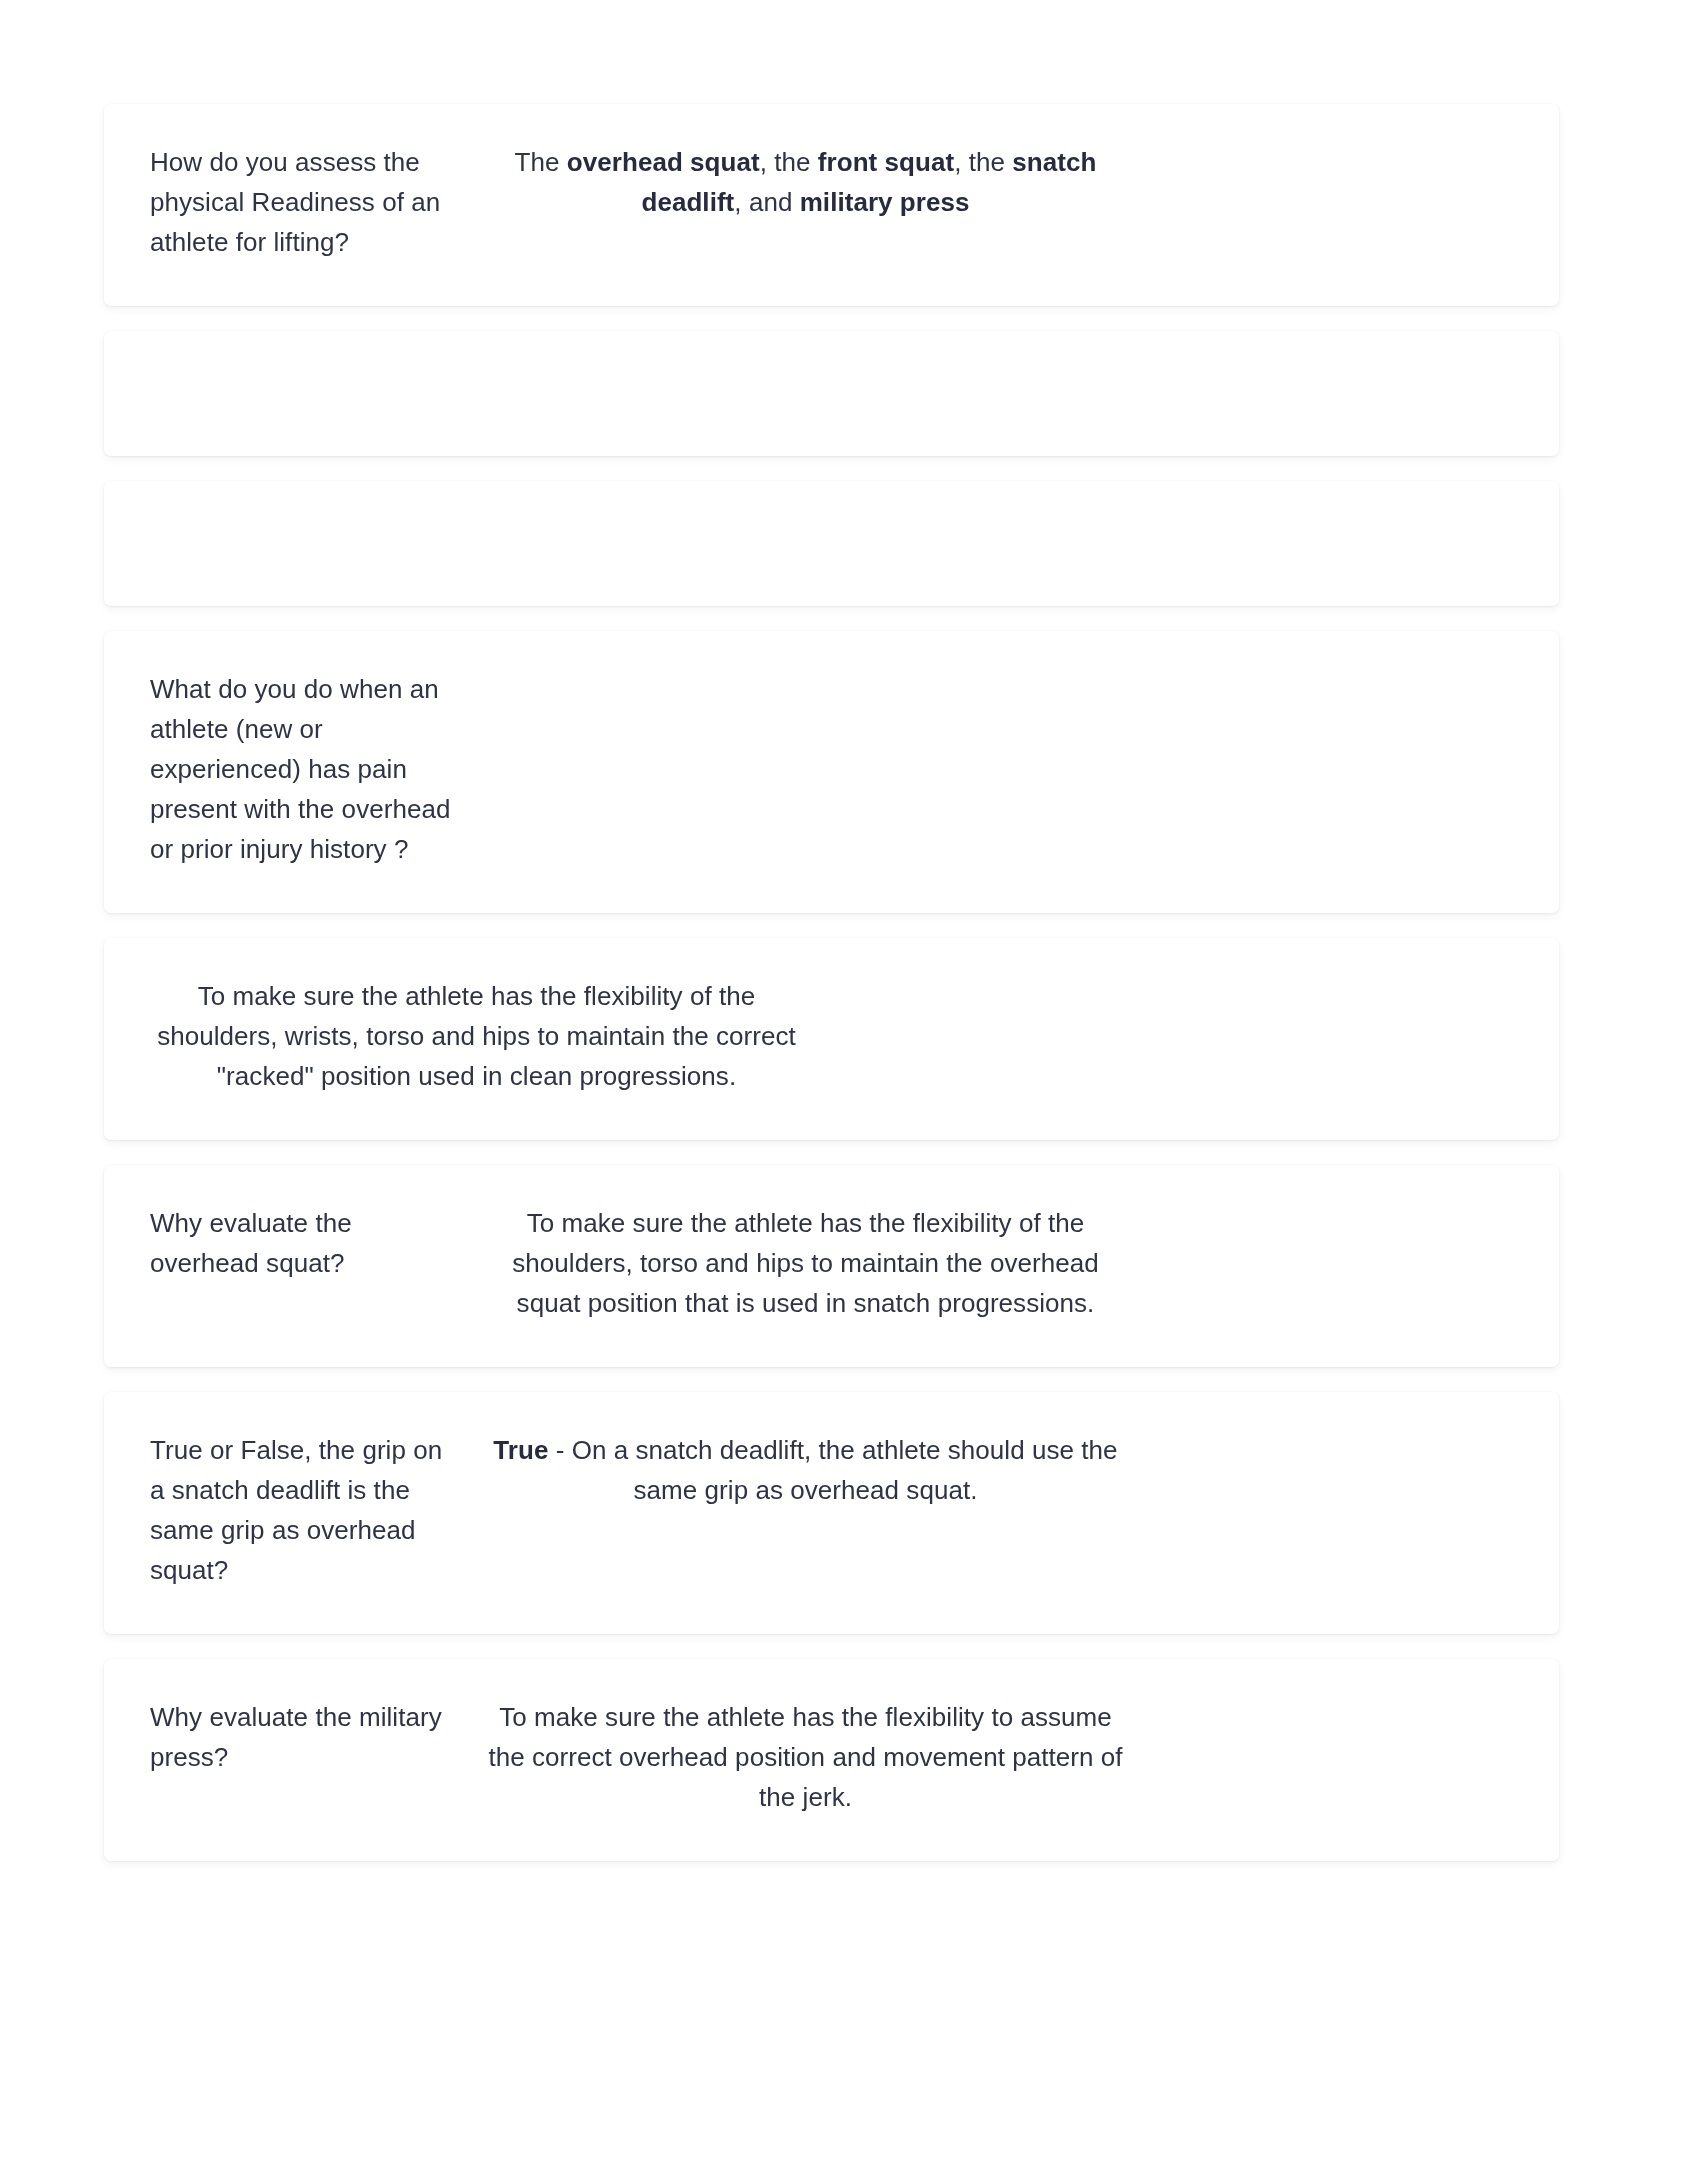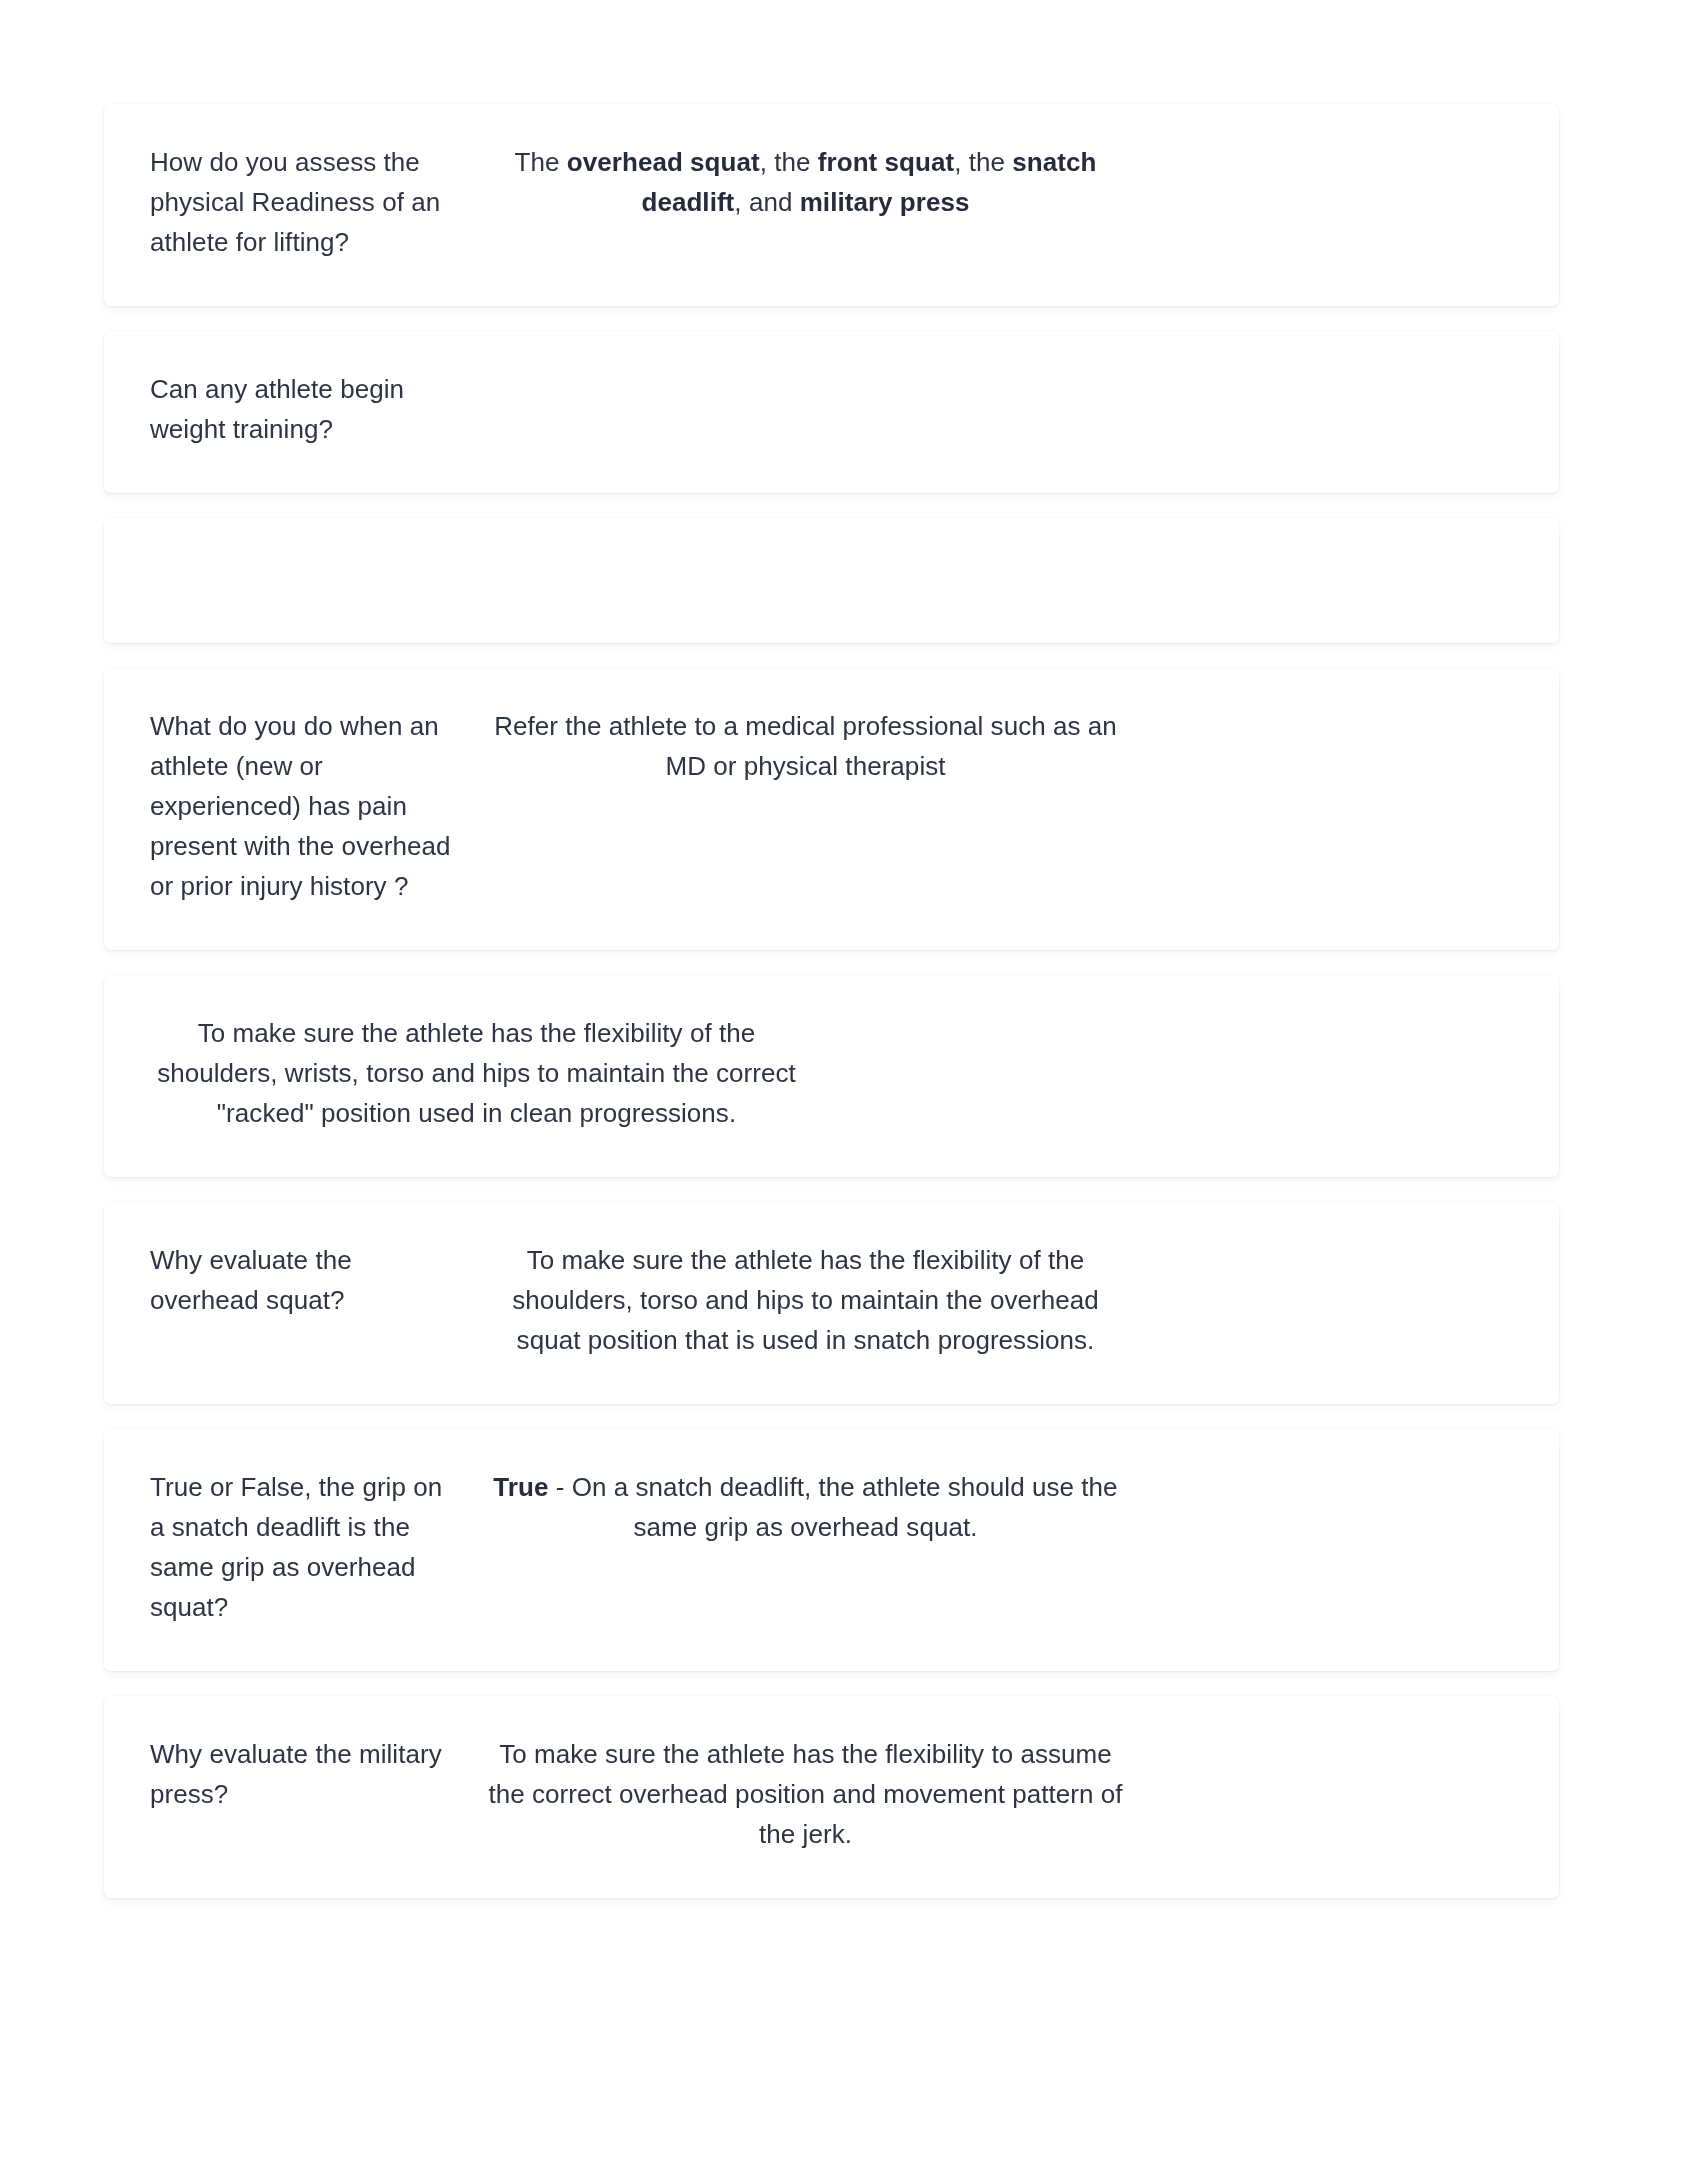--- a/index.html
+++ b/index.html
@@ -87,38 +87,32 @@
   <div class="card-list">
       <div class="card">
         <div class="card-term">
           <div class="q-text">How do you assess the physical Readiness of an athlete for lifting?</div>
         </div>
         <div class="card-definition">
           <div class="a-text"><span>The </span><b>overhead squat</b><span>, the </span><b>front squat</b><span>, the </span><b>snatch deadlift</b><span>, and </span><b>military press</b></div>
         </div>
       </div>
       <div class="card">
-        <div class="card-term">
-          <div class="q-text">Can any athlete begin weight training?</div>
-        </div>
       </div>
       <div class="card is-empty">
         <div class="card-term">
           <div class="q-text"></div>
         </div>
         <div class="card-definition">
           <div class="a-text"></div>
         </div>
       </div>
       <div class="card">
         <div class="card-term">
           <div class="q-text">What do you do when an athlete (new or experienced) has pain present with the overhead or prior injury history ?</div>
-        </div>
-        <div class="card-definition">
-          <div class="a-text"><span>Refer the athlete to a medical professional such as an MD or physical therapist</span></div>
         </div>
       </div>
       <div class="card">
         <div class="card-definition">
           <div class="a-text"><span>To make sure the athlete has the flexibility of the shoulders, wrists, torso and hips to maintain the correct "racked" position used in clean progressions.</span></div>
         </div>
       </div>
       <div class="card">
         <div class="card-term">
           <div class="q-text">Why evaluate the overhead squat?</div>

